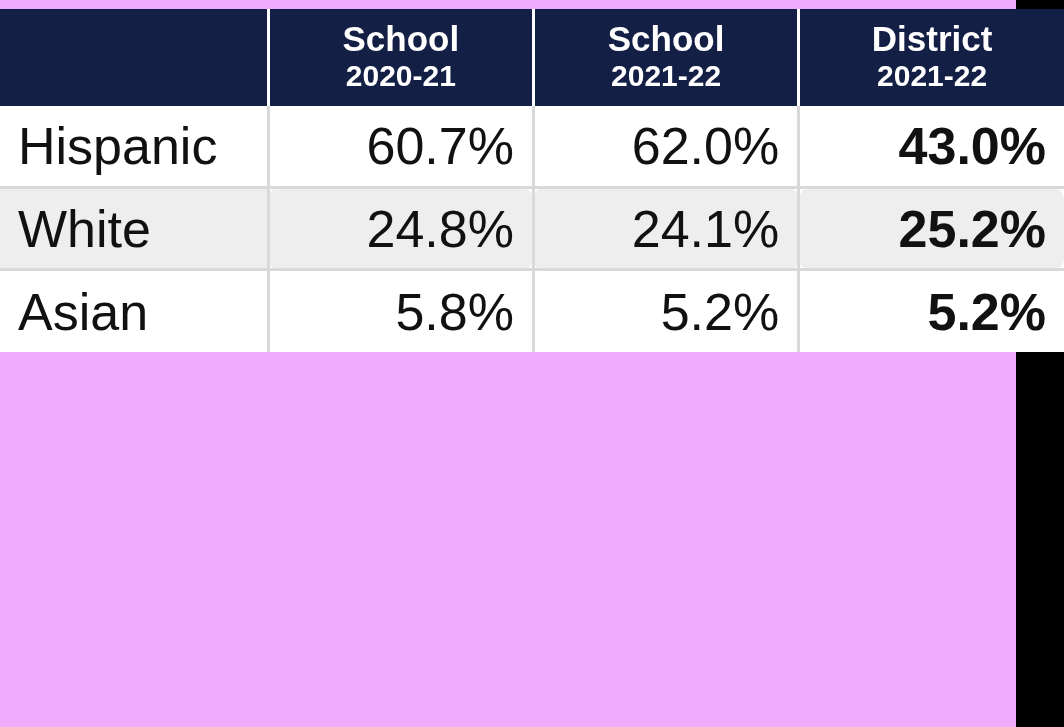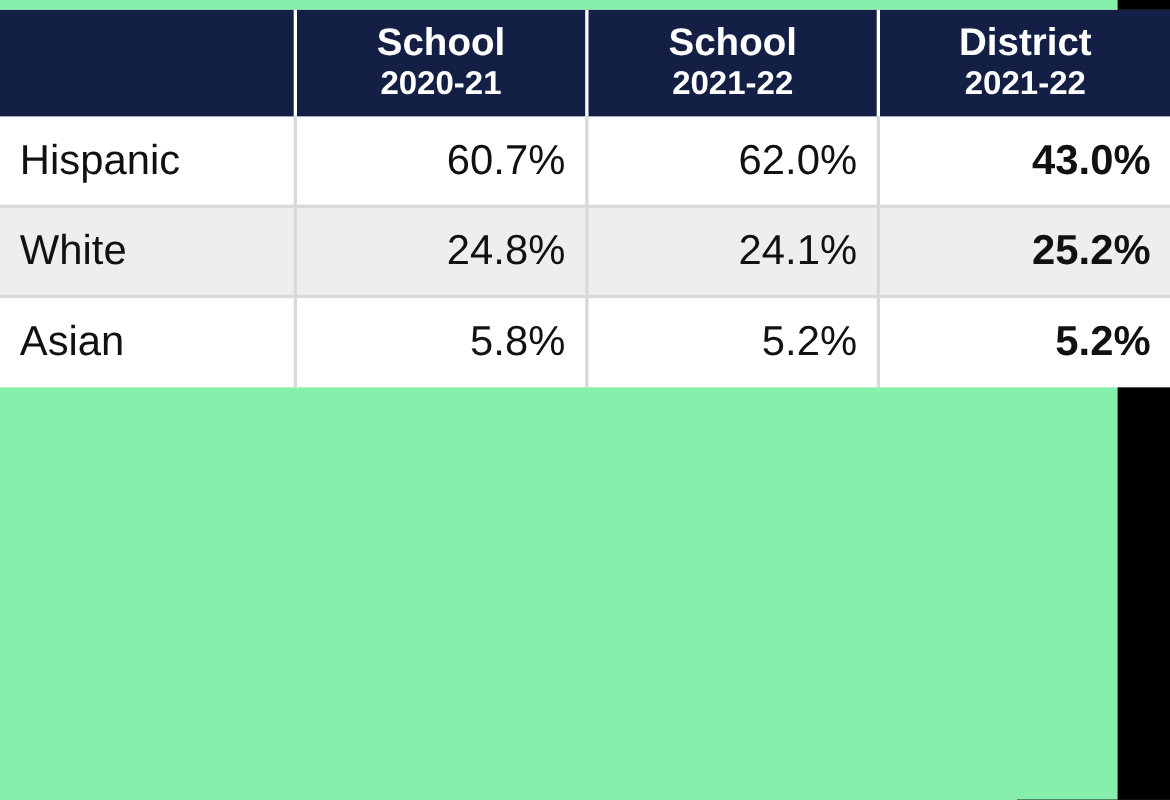--- a/index.html
+++ b/index.html
@@ -10,21 +10,21 @@
   body {
     width: 1064px;
     height: 727px;
     overflow: hidden;
     font-family: "Liberation Sans", sans-serif;
   }
   .page {
     position: relative;
     width: 1016px;
     height: 727px;
-    background: #86efac;
+    background: #f0abfc;
     box-sizing: border-box;
     padding: 9px 0 19px 0;
   }
   table.demographics {
     width: 1064px;
     border-collapse: collapse;
     table-layout: fixed;
     background: #ffffff;
   }
   table.demographics col.label-col { width: 268px; }
@@ -46,21 +46,21 @@
   thead th.corner {
     border-right: 3px solid #ffffff;
   }
   thead th:last-child {
     border-right: none;
   }
   thead th .line1 { display: block; }
   thead th .line2 { display: block; font-size: 30px; text-align: center; }
 
   tbody td {
-    font-size: 38px;
+    font-size: 52px;
     color: #111111;
     height: 82px;
     padding: 0 18px;
     border-right: 3px solid #d9d9d9;
     border-bottom: 3px solid #d9d9d9;
     box-sizing: border-box;
     background: #ffffff;
   }
   tbody tr:nth-child(even) td {
     background: #eeeeee;
@@ -70,20 +70,21 @@
   }
   tbody td:last-child {
     border-right: none;
     font-weight: bold;
   }
   td.row-label {
     text-align: left;
   }
   td.value {
     text-align: right;
+    border-radius: 11px;
   }
 </style>
 </head>
 <body>
 
 <div class="page">
   <table class="demographics">
     <colgroup>
       <col class="label-col">
       <col class="data-col">

